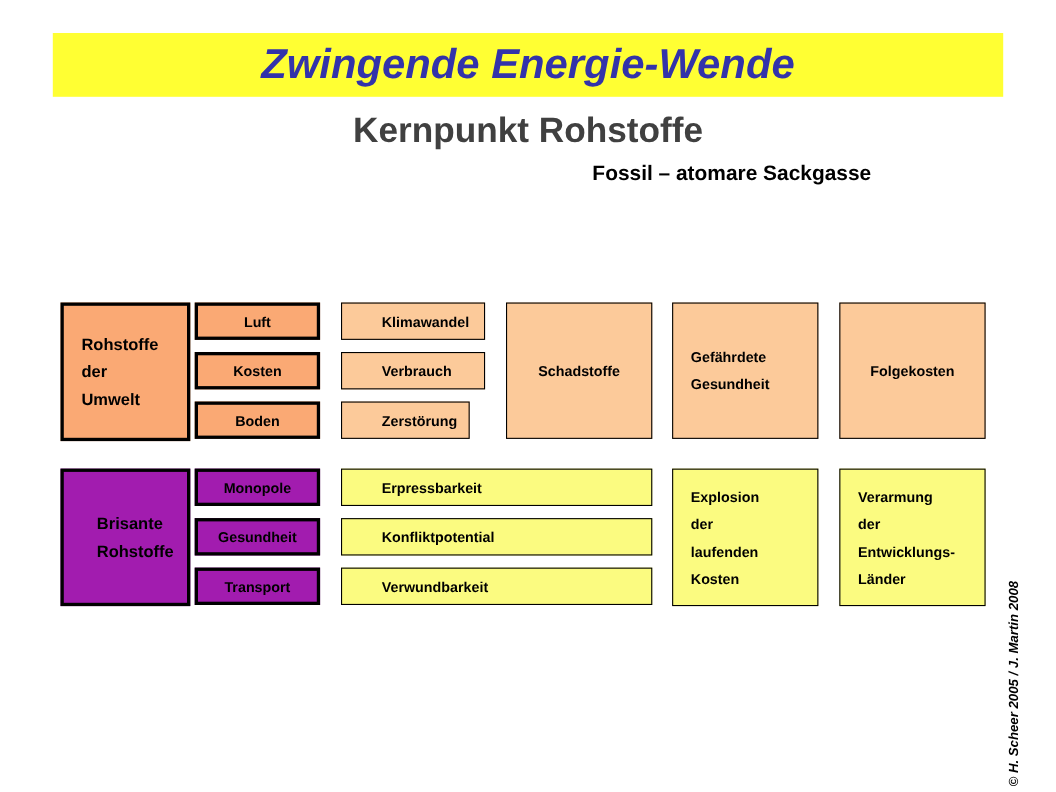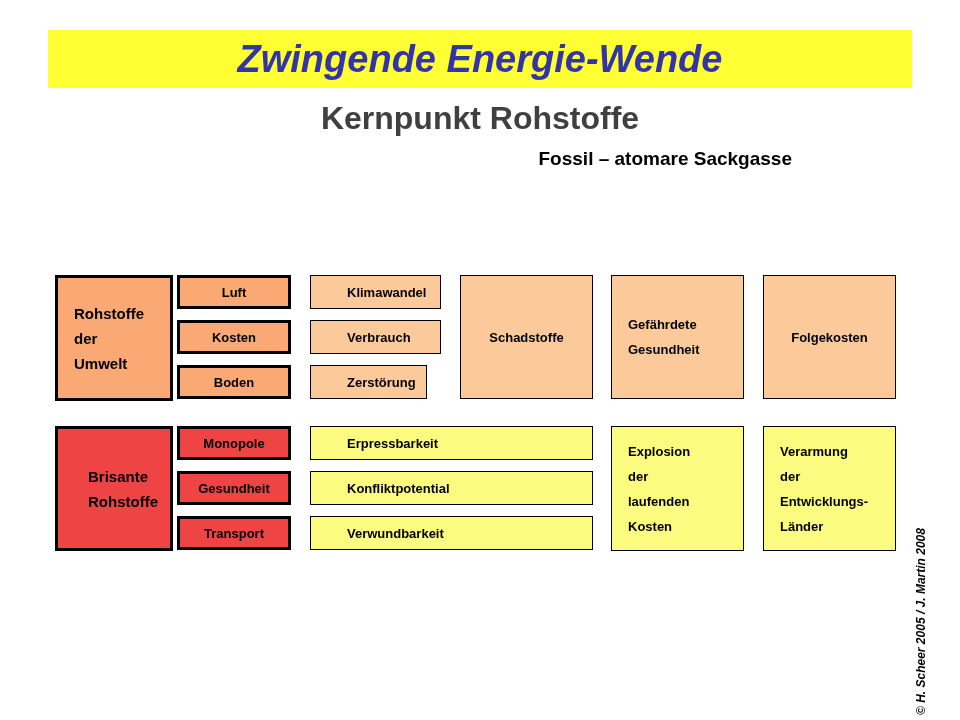--- a/index.html
+++ b/index.html
@@ -91,21 +91,21 @@
   }
   .box.multi .line {
     line-height: 25px;
   }
   .box.big-label {
     font-size: 15px;
   }
 
   .fill-orange      { background: #faa974; }
   .fill-orange-lite { background: #fcca9a; }
-  .fill-yellow      { background: #ef4444; }
+  .fill-yellow      { background: #a21caf; }
   .fill-yellow-lite { background: #fbfb80; }
   #copyright-wrap {
     position: absolute;
     left: 928px;
     top: 505px;
     width: 18px;
     height: 210px;
   }
   #copyright-wrap span {
     position: absolute;

